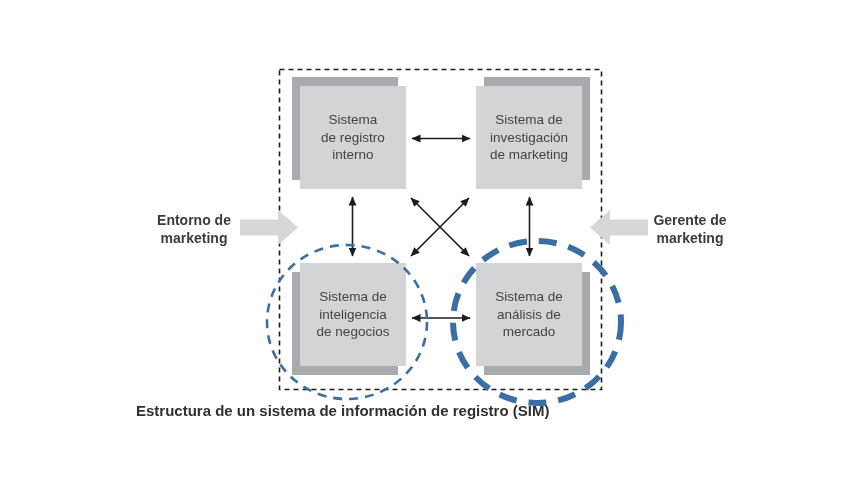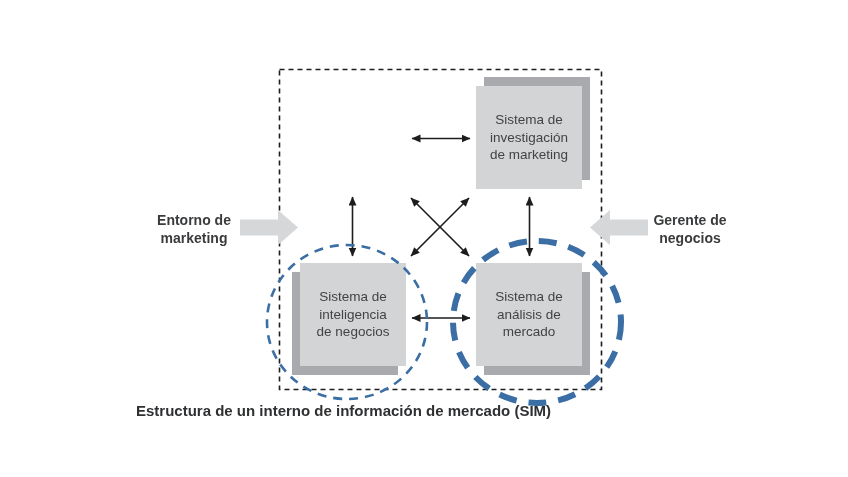--- a/index.html
+++ b/index.html
@@ -51,22 +51,28 @@
 
   <svg class="layer" viewBox="0 0 848 477">
     <rect class="boundary" x="279.5" y="69.5" width="322" height="320"></rect>
     <polygon class="block-arrow" points="240,219.5 278,219.5 278,210 298,227.5 278,245 278,235.5 240,235.5"></polygon>
     <polygon class="block-arrow" points="648,219.5 610,219.5 610,210 590,227.5 610,245 610,235.5 648,235.5"></polygon>
   </svg>
 
   <div class="side-label left">Entorno de
 marketing</div>
   <div class="side-label right">Gerente de
-negocios</div>
+marketing</div>
 
+  <div class="node tl">
+    <div class="shadow"></div>
+    <div class="face">Sistema
+de registro
+interno</div>
+  </div>
   <div class="node tr">
     <div class="shadow"></div>
     <div class="face">Sistema de
 investigación
 de marketing</div>
   </div>
   <div class="node bl">
     <div class="shadow"></div>
     <div class="face">Sistema de
 inteligencia
@@ -89,14 +95,14 @@
     <line class="connector" x1="412" y1="318" x2="470" y2="318" marker-start="url(#ah)" marker-end="url(#ah)"></line>
     <line class="connector" x1="352.5" y1="197" x2="352.5" y2="256" marker-start="url(#ah)" marker-end="url(#ah)"></line>
     <line class="connector" x1="529.5" y1="197" x2="529.5" y2="256" marker-start="url(#ah)" marker-end="url(#ah)"></line>
     <line class="connector" x1="411" y1="198" x2="469" y2="256" marker-start="url(#ah)" marker-end="url(#ah)"></line>
     <line class="connector" x1="469" y1="198" x2="411" y2="256" marker-start="url(#ah)" marker-end="url(#ah)"></line>
 
     <ellipse class="hl-thin" cx="347" cy="322" rx="80" ry="77"></ellipse>
     <ellipse class="hl-thick" cx="537" cy="322" rx="84" ry="81"></ellipse>
   </svg>
 
-  <div class="caption">Estructura de un interno de información de mercado (SIM)</div>
+  <div class="caption">Estructura de un sistema de información de registro (SIM)</div>
 </div>
 
 </body></html>

